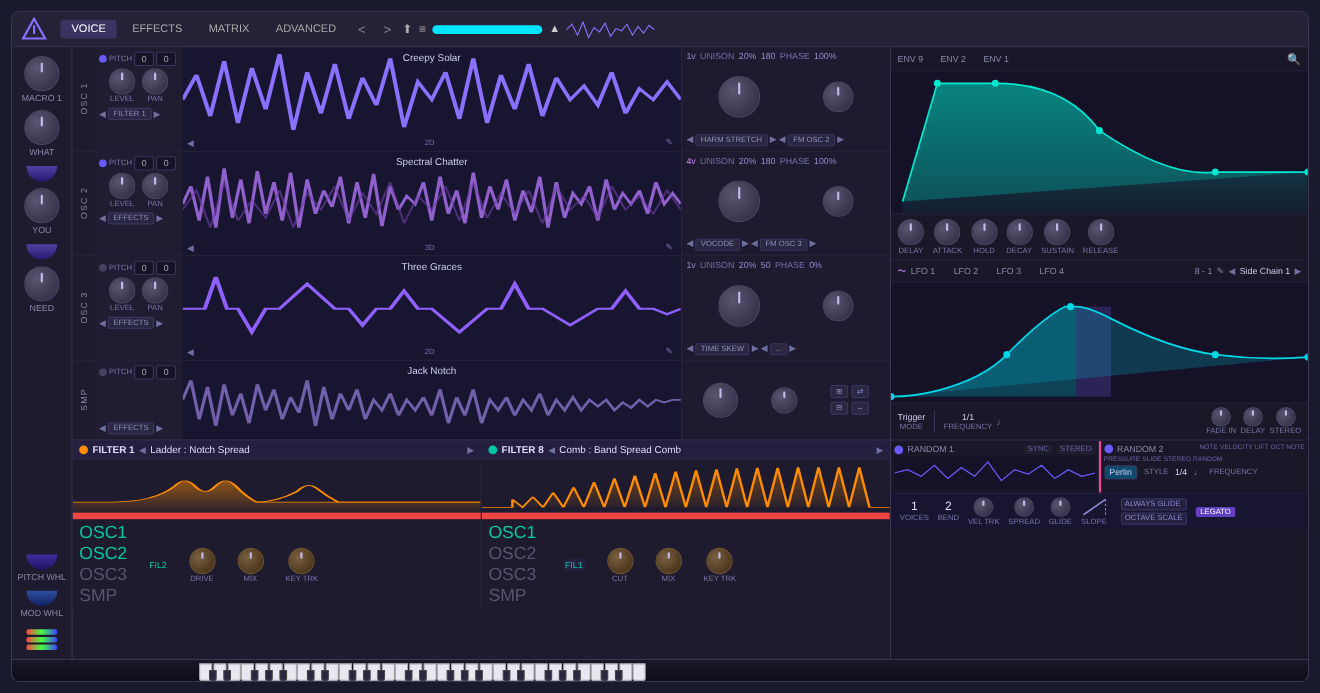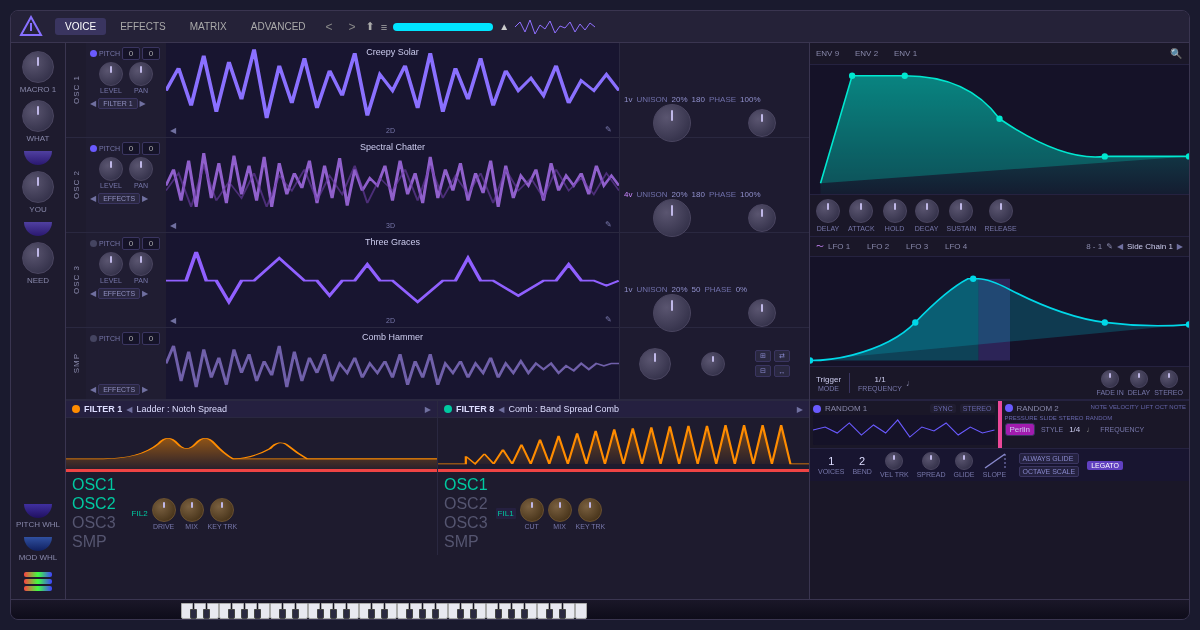--- a/index.html
+++ b/index.html
@@ -286,21 +286,20 @@
       padding: 4px;
       flex-shrink: 0;
       border-left: 1px solid #2a2840;
     }
     .osc-right-top {
       display: flex;
       gap: 4px;
       align-items: center;
       font-size: 8px;
       color: #aaa;
-      margin-top: 48px;
     }
     .unison-val {
       color: #9090cc;
       font-size: 8px;
     }
     .osc-big-knob-row {
       display: flex;
       justify-content: space-around;
       align-items: center;
       flex: 1;
@@ -357,23 +356,23 @@
       flex: 1;
     }
     .filter-graph {
       flex: 1;
       position: relative;
       overflow: hidden;
     }
     .filter-controls {
       display: flex;
       padding: 4px 6px;
-      gap: 4px;
-      align-items: center;
-      border-top: 3px solid #ef4444;
+      gap: 20px;
+      align-items: center;
+      border-top: 6px solid #ef4444;
     }
     .fosc-active {
       color: #00c8a0;
     }
     .fosc-inactive {
       color: #555570;
     }
     
     .right-panel {
       width: 380px;
@@ -515,21 +514,21 @@
     
     .filter-section .filter-block:last-child {
       border-right: none;
     }
     
     .unison-4v {
       color: #cc88ff;
     }
     
     .perlin-box {
-      background: #a21caf;
+      background: #0c4a6e;
       border: 1px solid #3a3560;
       border-radius: 3px;
       padding: 1px 4px;
       font-size: 8px;
       color: #ccccee;
     }
     
     .bottom-voice-full {
       display: flex;
       align-items: center;
@@ -825,21 +824,21 @@
               <div class="num-display">0</div>
               <div class="num-display">0</div>
             </div>
             <div class="bottom-btn-row" style="margin-top:auto;">
               <span class="small-arrow">◀</span>
               <span class="small-btn">EFFECTS</span>
               <span class="small-arrow">▶</span>
             </div>
           </div>
           <div class="waveform-display">
-            <span class="waveform-title">Comb Hammer</span>
+            <span class="waveform-title">Jack Notch</span>
             <svg width="100%" height="100%" viewBox="0 0 180 60" preserveAspectRatio="none">
               <polyline points="0,30 3,15 6,45 9,20 12,50 15,18 18,42 21,25 24,48 27,18 30,38 33,22 36,45 39,28 42,40 45,15 48,50 51,20 54,45 57,25 60,38 63,22 66,45 69,30 72,38 75,25 78,42 81,30 84,38 87,28 90,42 93,22 96,48 99,28 102,42 105,22 108,48 111,30 114,38 117,28 120,42 123,30 126,38 129,25 132,42 135,30 138,38 141,28 144,38 147,30 150,35 153,30 156,38 159,32 162,36 165,30 168,35 171,30 174,32 177,30 180,30" fill="none" stroke="#7060aa" stroke-width="1.2"></polyline>
             </svg>
           </div>
           <div class="osc-right" style="display:flex;flex-direction:row;align-items:center;justify-content:space-around;padding:4px;">
             <div class="knob knob-lg"></div>
             <div class="knob knob-md"></div>
             <div style="display:flex;flex-direction:column;gap:3px;">
               <div style="display:flex;gap:3px;">
                 <div style="width:16px;height:12px;background:#2a2840;border:1px solid #3a3560;border-radius:2px;font-size:7px;display:flex;align-items:center;justify-content:center;color:#8888cc;cursor:pointer;">⊞</div>
@@ -878,21 +877,21 @@
                 <path d="M90,80 Q100,80 110,60 Q115,40 120,55 Q125,70 130,80 L200,80" fill="none" stroke="#ff8c00" stroke-width="1.5"></path>
               </svg>
             </div>
             <div class="filter-controls">
               <div style="display:flex;flex-direction:column;gap:1px;">
                 <span class="fosc-active">OSC1</span>
                 <span class="fosc-active">OSC2</span>
                 <span class="fosc-inactive">OSC3</span>
                 <span class="fosc-inactive">SMP</span>
               </div>
-              <span style="font-size:8px;color:#00c8a0;margin-left:12px;">FIL2</span>
+              <span style="font-size:8px;color:#00c8a0;margin-left:0;">FIL2</span>
               <div class="knob-group">
                 <div class="knob knob-md" style="background:radial-gradient(circle at 35% 35%,#7a6040,#3a2810);border-color:#6a5030;"></div>
                 <span class="knob-label">DRIVE</span>
               </div>
               <div class="knob-group">
                 <div class="knob knob-md" style="background:radial-gradient(circle at 35% 35%,#7a6040,#3a2810);border-color:#6a5030;"></div>
                 <span class="knob-label">MIX</span>
               </div>
               <div class="knob-group">
                 <div class="knob knob-md" style="background:radial-gradient(circle at 35% 35%,#7a6040,#3a2810);border-color:#6a5030;"></div>
@@ -1067,21 +1066,21 @@
             <span class="lfo-ctrl-label">DELAY</span>
           </div>
           <div class="lfo-control-group">
             <div class="knob knob-sm"></div>
             <span class="lfo-ctrl-label">STEREO</span>
           </div>
         </div>
 
         <div style="display:flex;border-top:1px solid #252240;">
 
-          <div style="flex:1;border-right:4px solid #ec4899;padding:3px;">
+          <div style="flex:1;border-right:2px solid #ec4899;padding:3px;">
             <div style="display:flex;align-items:center;gap:4px;">
               <div style="width:8px;height:8px;border-radius:50%;background:#6a5aff;"></div>
               <span style="font-size:8px;color:#8888aa;">RANDOM 1</span>
               <div style="flex:1"></div>
               <span style="font-size:7px;color:#6666aa;background:#201d30;padding:1px 3px;border-radius:2px;">SYNC</span>
               <span style="font-size:7px;color:#6666aa;background:#201d30;padding:1px 3px;border-radius:2px;">STEREO</span>
             </div>
 
             <div style="height:30px;background:#151228;margin-top:2px;border-radius:2px;overflow:hidden;">
               <svg width="100%" height="100%" viewBox="0 0 150 30" preserveAspectRatio="none">

